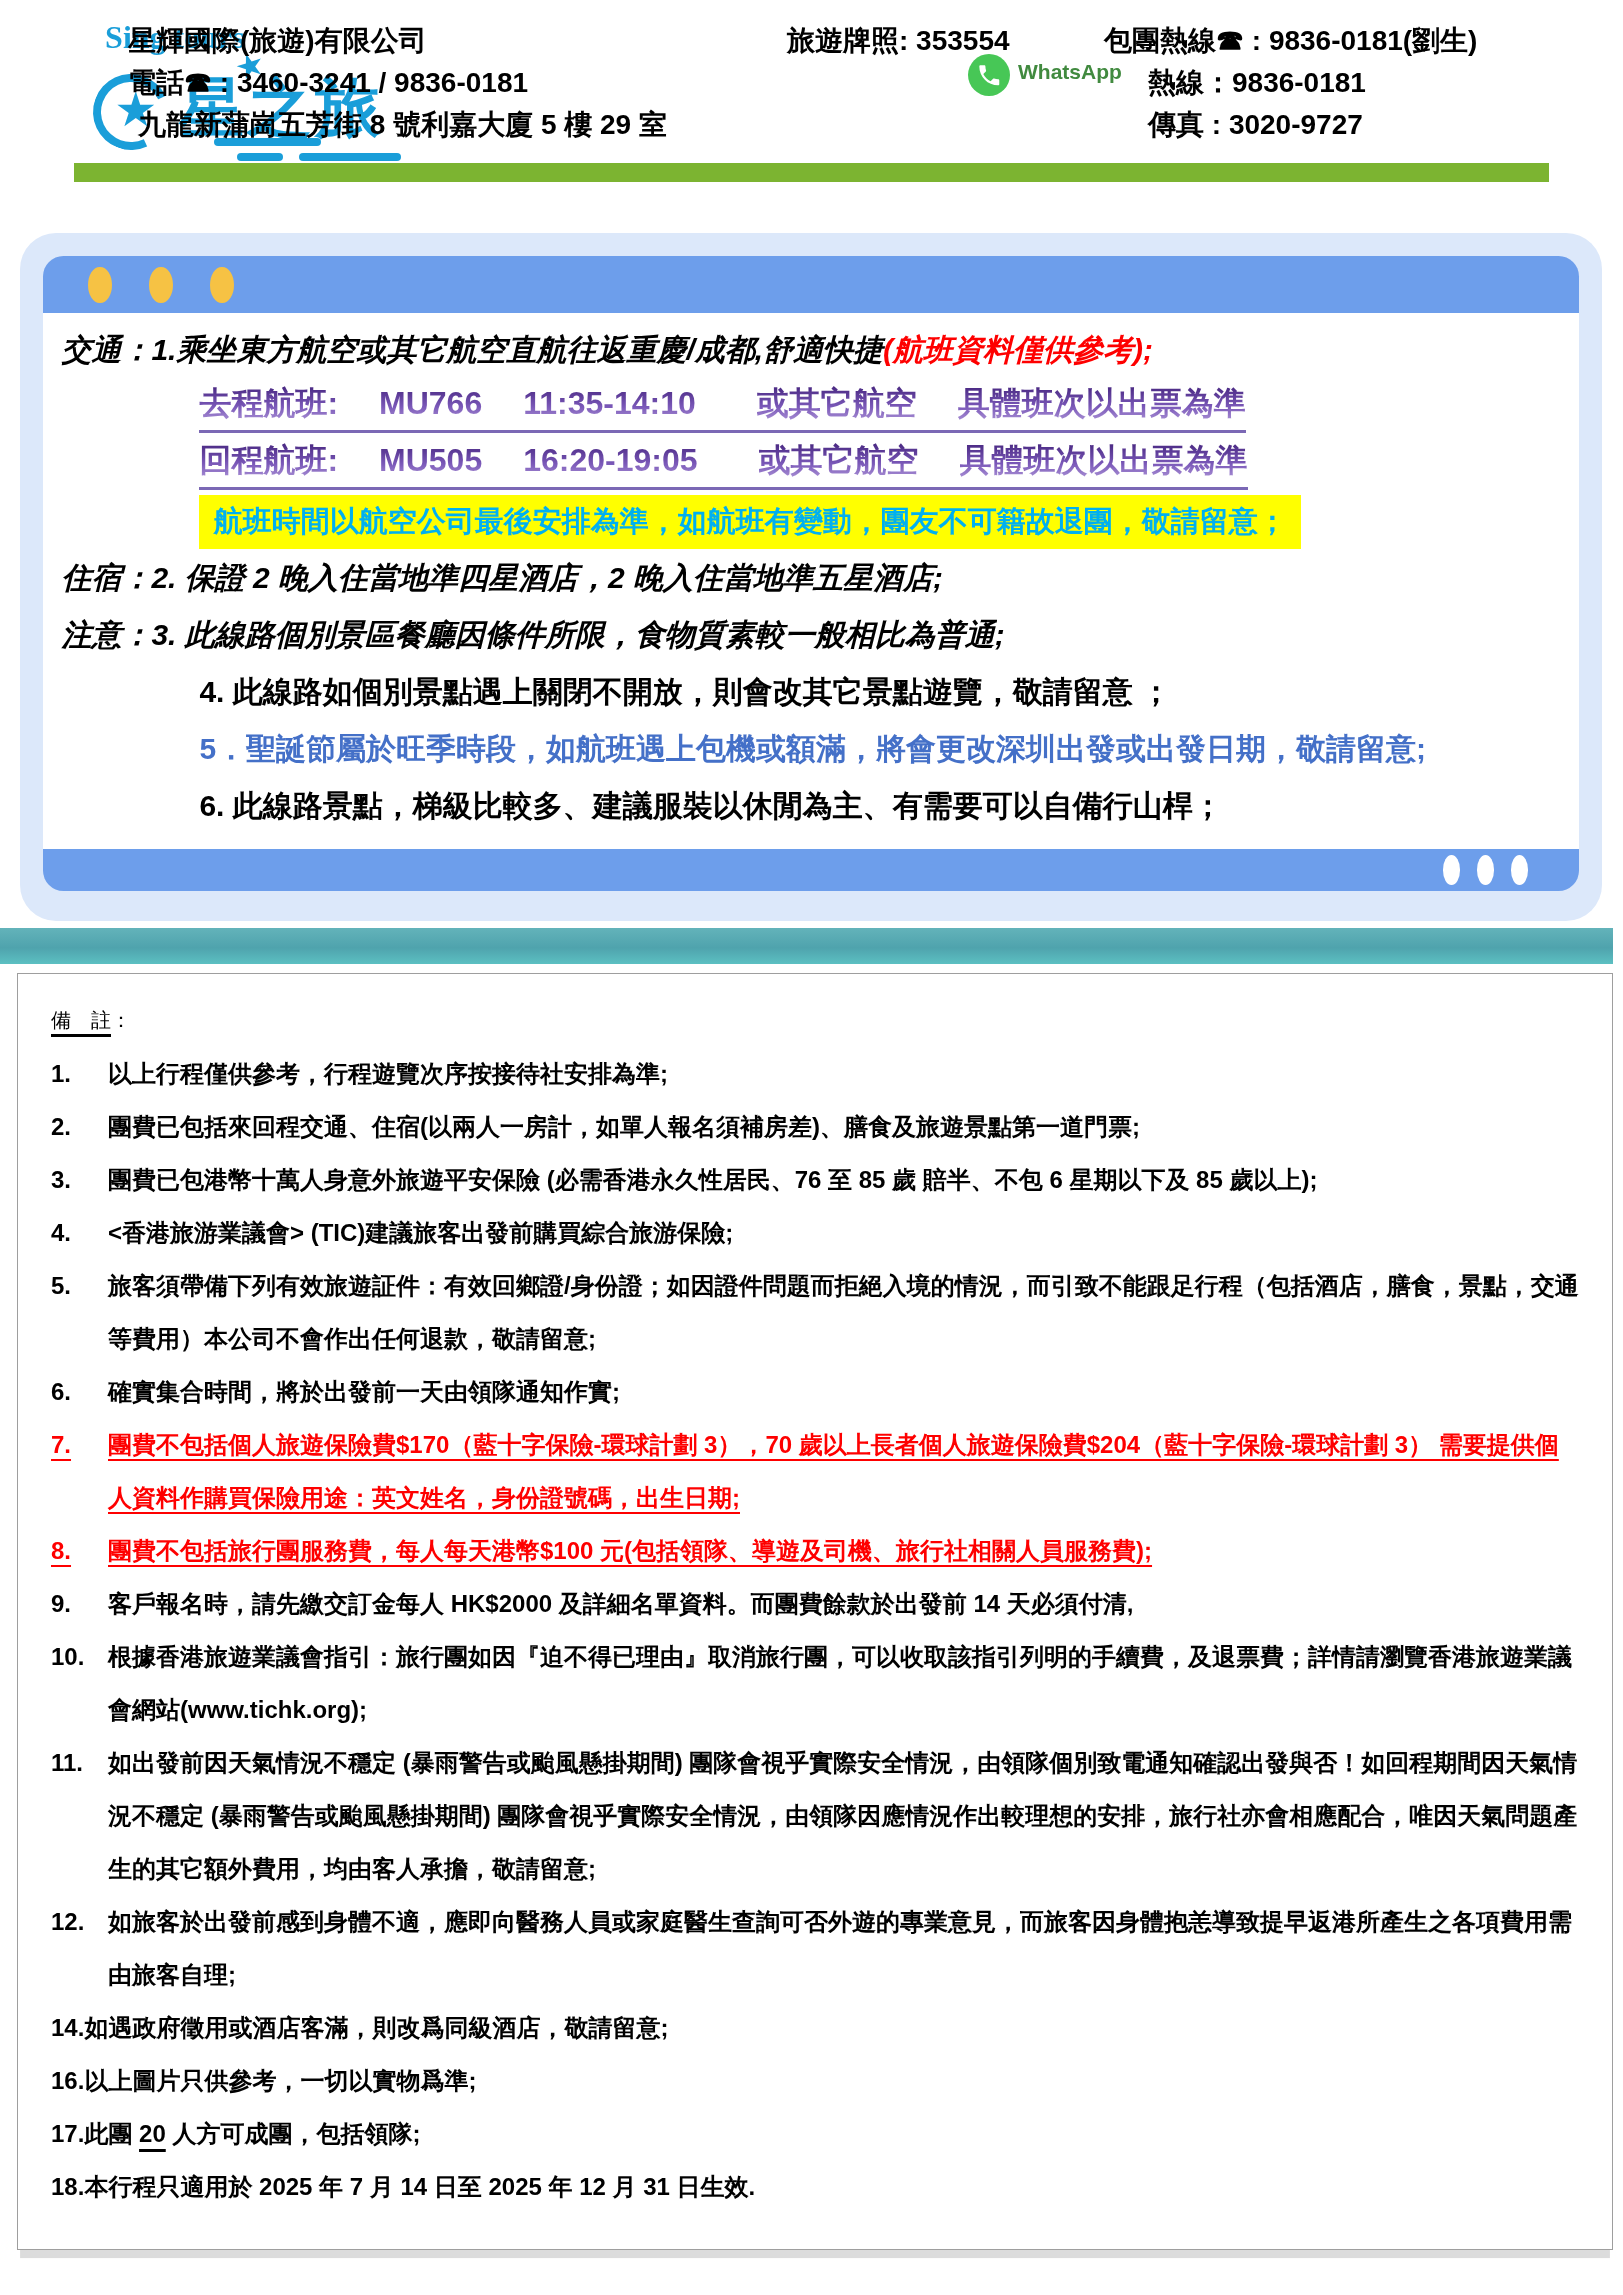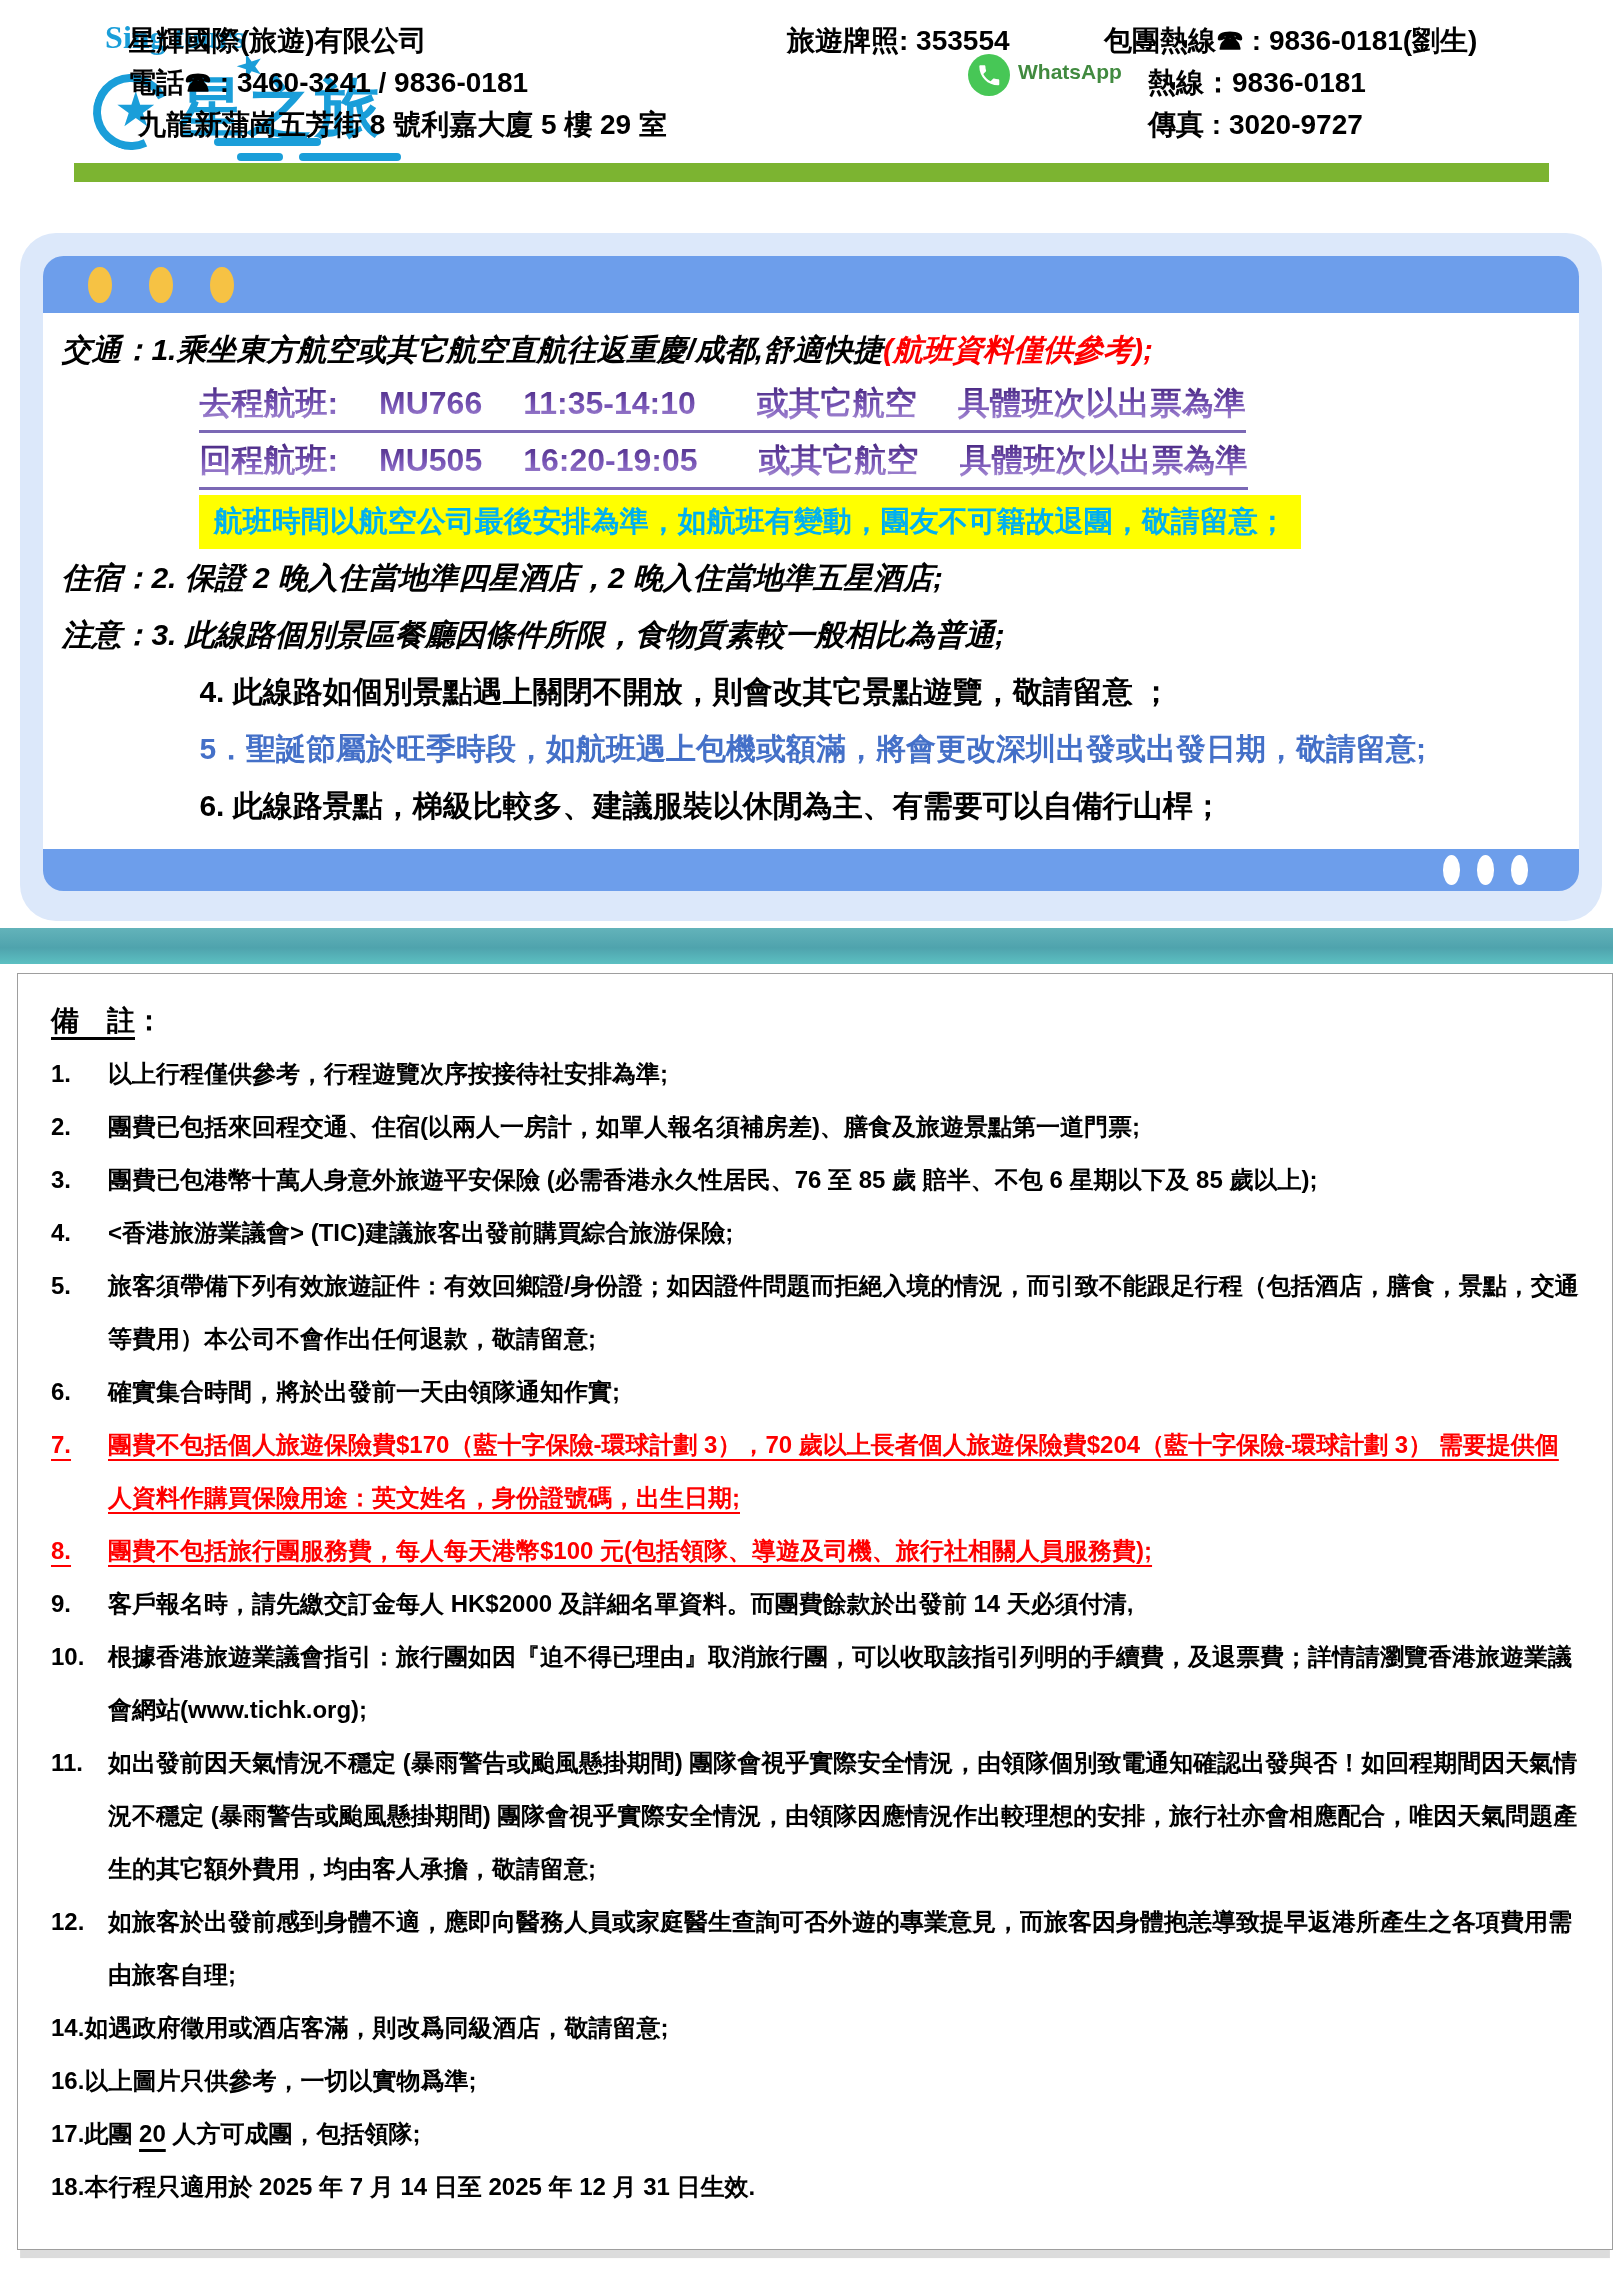--- a/index.html
+++ b/index.html
@@ -62,21 +62,21 @@
 
   
   .teal-bar{position:absolute;left:0;top:928px;width:1613px;height:36px;
             background:linear-gradient(180deg,#63b3ba 0%,#4fa3ad 55%,#5cc0c2 100%);}
 
   
   .notes{position:absolute;left:17px;top:973px;width:1596px;height:1277px;background:#fff;
          border:1.5px solid #9e9e9e;box-sizing:border-box;
          box-shadow:0 11.2px 0 -3.1px #dcdcdc;}
   .notes-inner{padding:20.4px 30px 0 33px;}
-  .notes-title{font-size:28px;font-weight:bold;line-height:53px;}
+  .notes-title{font-size:20px;font-weight:normal;line-height:53px;}
   .u{text-decoration:underline;text-underline-offset:7.2px;text-decoration-thickness:2.6px;}
   .note-item{position:relative;font-size:24px;font-weight:bold;line-height:53px;
              white-space:normal;}
   .note-item.indent{padding-left:57px;}
   .note-item.indent .marker{position:absolute;left:0;top:0;}
   .note-item.red{color:#fe0000;}
   .note-item.red .note-text, .note-item.red .marker{text-decoration:underline;
              text-underline-offset:6.1px;text-decoration-thickness:2px;}
 </style>
 </head>

